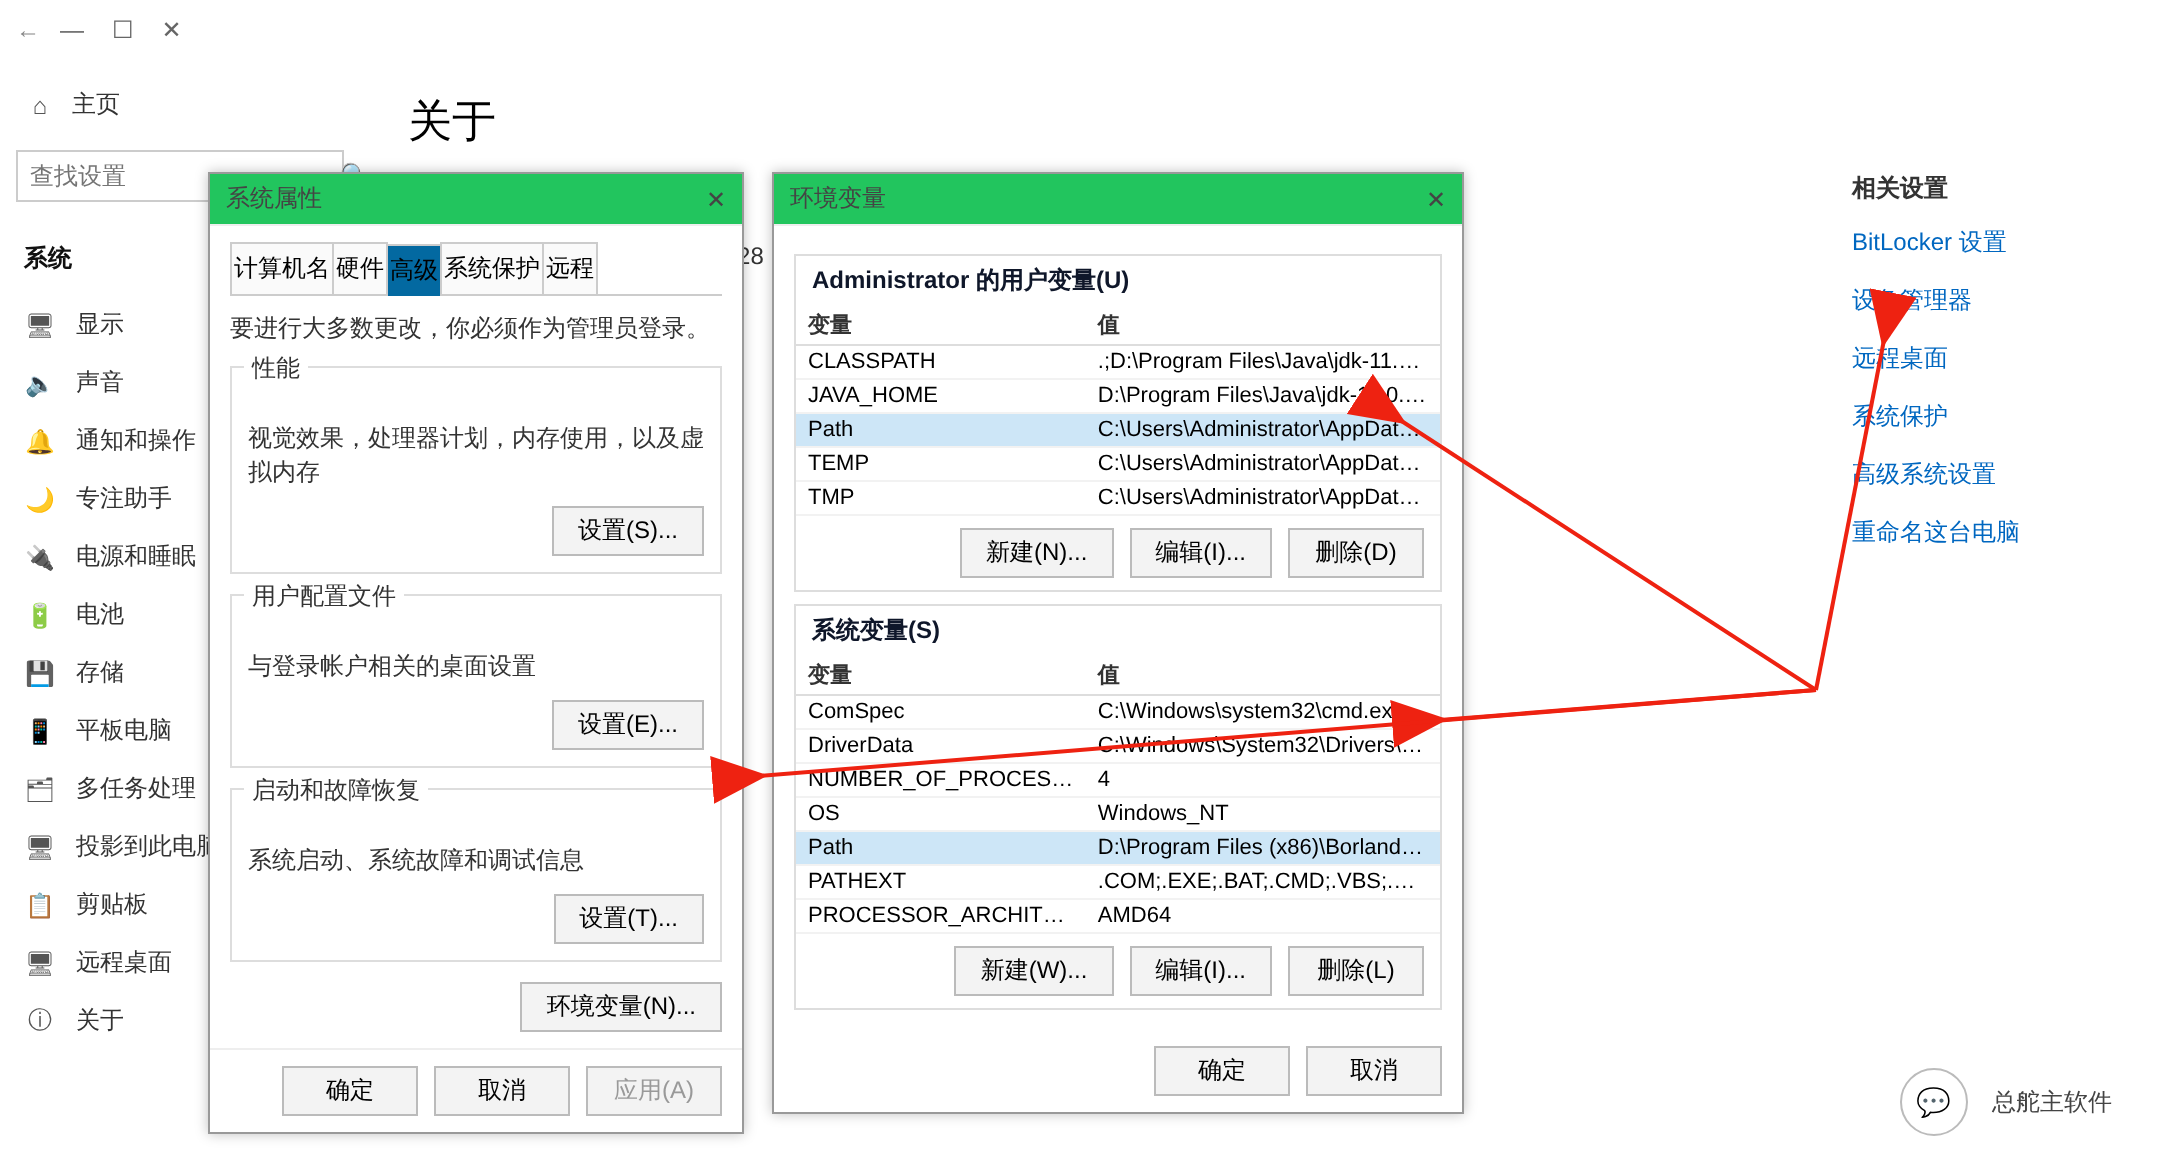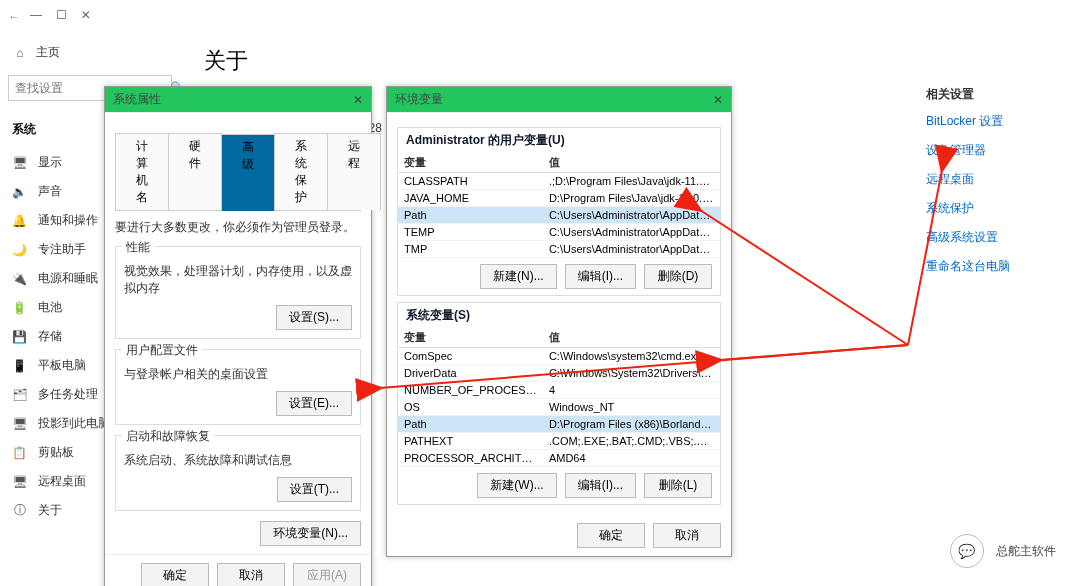--- a/index.html
+++ b/index.html
@@ -27,24 +27,24 @@
   .relset a{display:block;color:#0067c0;margin-bottom:12px;cursor:pointer;}
 
   .dlg{position:absolute;background:#fff;border:1px solid #999;box-shadow:0 0 6px rgba(0,0,0,.25);}
   .dlg-title{height:26px;display:flex;align-items:center;padding:0 8px;color:#444;background:#22c55e;border-bottom:1px solid #eee;}
   .dlg-title .spacer{flex:1}
   .dlg-body{padding:8px 10px;}
 
   
   .sysprop{left:104px;top:86px;width:268px;}
   .tabs{display:flex;border-bottom:1px solid #ccc;margin-bottom:8px;}
-  .tab{padding:4px 20px;border:1px solid #ccc;border-bottom:0;background:#fafafa;margin-right:-1px;cursor:pointer;margin-top:12px;}
+  .tab{padding:4px 1px;border:1px solid #ccc;border-bottom:0;background:#fafafa;margin-right:-1px;cursor:pointer;}
   .tab.active{background:#0369a1;position:relative;top:1px;}
   .hint{color:#333;margin:4px 0 10px;}
-  .group{border:1px solid #ddd;padding:10px 8px 8px;margin-bottom:10px;position:relative;}
+  .group{border:1px solid #ddd;padding:21px 8px 8px;margin-bottom:10px;position:relative;}
   .group .gtitle{position:absolute;top:-8px;left:6px;background:#fff;padding:0 4px;color:#333;}
   .group .gdesc{color:#333;margin:6px 0 8px;}
   .btn{display:inline-block;border:1px solid #bbb;background:#f3f3f3;padding:3px 12px;cursor:pointer;text-align:center;min-width:68px;}
   .right{float:right;}
   .dlg-actions{display:flex;justify-content:flex-end;gap:8px;padding:8px 10px;border-top:1px solid #eee;}
   .btn.disabled{color:#999;background:#f3f3f3;}
 
   
   .envdlg{left:386px;top:86px;width:346px;}
   .env-group{border:1px solid #ddd;margin:6px 0 2px;}

